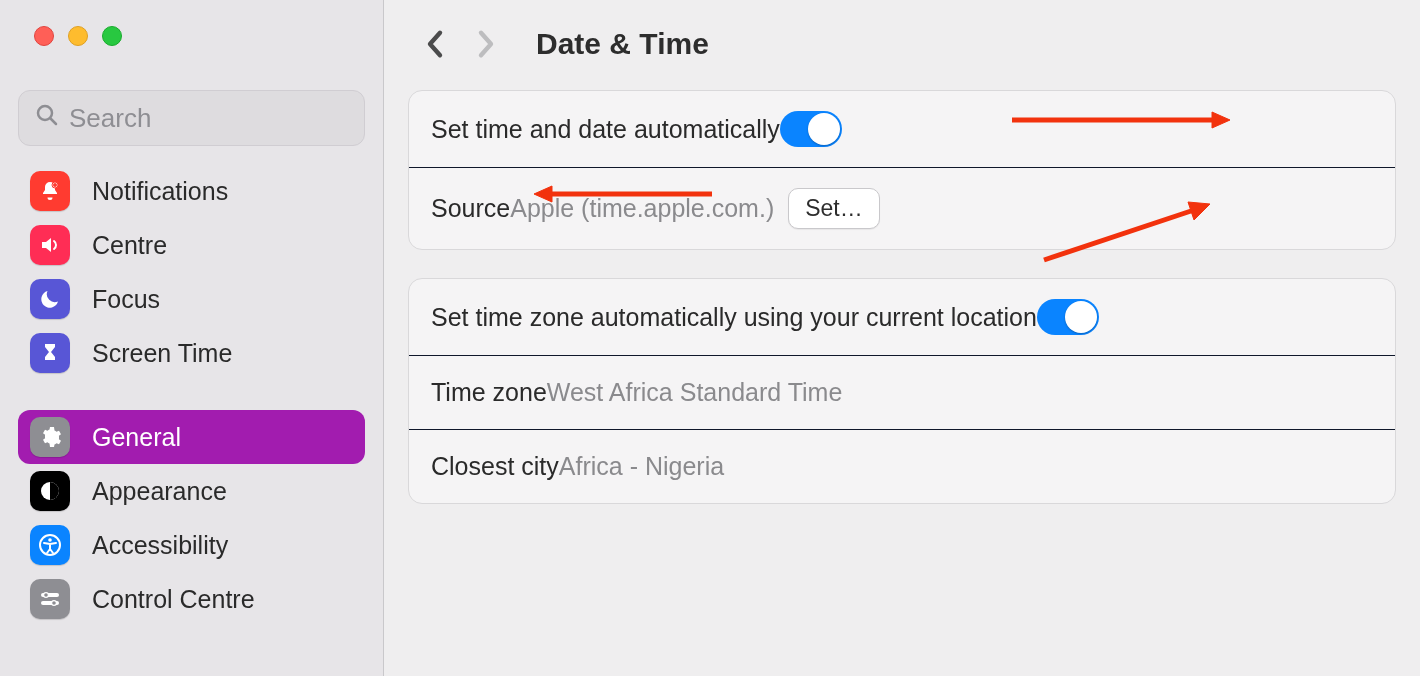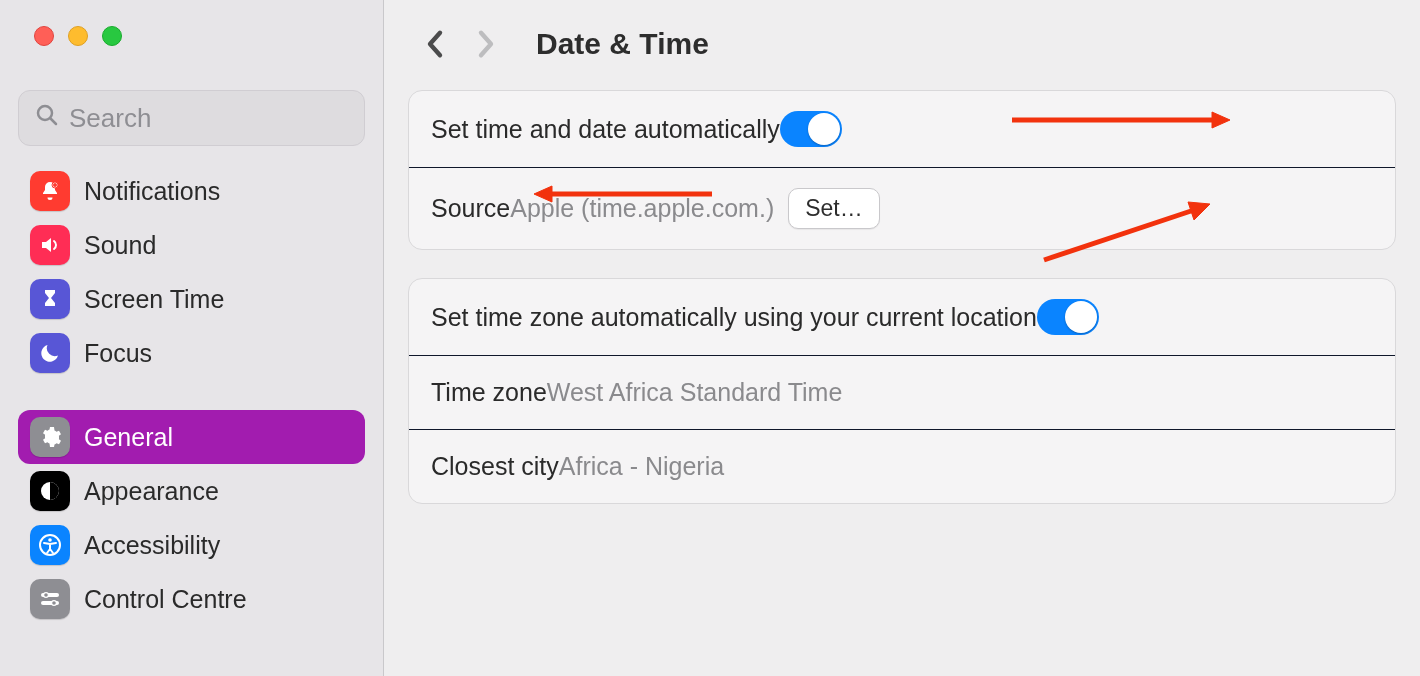--- a/index.html
+++ b/index.html
@@ -19,21 +19,21 @@
     background:#dedcdf; border:1px solid #d0cdd2; border-radius:12px;
     padding:0 16px; color:#8e8e93; font-size:26px;
   }
   .search svg { margin-right:10px; flex:none; }
   .search input { border:none; background:transparent; outline:none; font-size:26px; color:#333; width:100%; }
   .search input::placeholder { color:#8e8e93; }
 
   .side-group { padding: 0 18px; }
   .side-spacer { height: 30px; }
   .side-item {
-    display:flex; align-items:center; gap:14px; height:54px; padding:0 12px;
+    display:flex; align-items:center; gap:22px; height:54px; padding:0 12px;
     border-radius:12px; font-size:25px; color:#2a2a2a; cursor:default;
   }
   .side-item.selected { background:#a21caf; color:#fff;justify-content:flex-end; }
   .side-item.selected .ic-label { color:#fff; }
   .ic {
     width:40px; height:40px; border-radius:10px; flex:none;
     display:flex; align-items:center; justify-content:center;
     box-shadow: 0 1px 1px rgba(0,0,0,.15);
   }
   .ic svg { width:24px; height:24px; fill:#fff; }
@@ -116,37 +116,37 @@
         </span>
         <span class="ic-label">Notifications</span>
       </div>
       <div class="side-item">
         <span class="ic" style="background:#ff2d55">
           <svg viewBox="0 0 24 24">
               <path d="M4 9v6h4l5 4V5L8 9H4z"></path>
               <path d="M16 8a5 5 0 0 1 0 8" fill="none" stroke="#fff" stroke-width="2" stroke-linecap="round"></path>
             </svg>
         </span>
-        <span class="ic-label">Sound</span>
+        <span class="ic-label">Centre</span>
       </div>
       <div class="side-item">
         <span class="ic" style="background:#5856d6">
           <svg viewBox="0 0 24 24">
+              <path d="M20 14.5A8 8 0 0 1 9.5 4 8.5 8.5 0 1 0 20 14.5z"></path>
+            </svg>
+        </span>
+        <span class="ic-label">Focus</span>
+      </div>
+      <div class="side-item">
+        <span class="ic" style="background:#5856d6">
+          <svg viewBox="0 0 24 24">
               <path d="M7 3h10v3l-4 5 4 5v3H7v-3l4-5-4-5V3z"></path>
             </svg>
         </span>
         <span class="ic-label">Screen Time</span>
-      </div>
-      <div class="side-item">
-        <span class="ic" style="background:#5856d6">
-          <svg viewBox="0 0 24 24">
-              <path d="M20 14.5A8 8 0 0 1 9.5 4 8.5 8.5 0 1 0 20 14.5z"></path>
-            </svg>
-        </span>
-        <span class="ic-label">Focus</span>
       </div>
     </div>
 
     <div class="side-spacer"></div>
 
     <div class="side-group">
       <div class="side-item selected">
         <span class="ic" style="background:#8e8e93">
           <svg viewBox="0 0 24 24">
               <path d="M12 8a4 4 0 1 0 0 8 4 4 0 0 0 0-8zm9 4a7 7 0 0 0-.1-1.2l2.1-1.6-2-3.4-2.5 1a7 7 0 0 0-2-1.2L16 2h-4l-.5 2.6a7 7 0 0 0-2 1.2l-2.5-1-2 3.4 2.1 1.6A7 7 0 0 0 7 12c0 .4 0 .8.1 1.2L5 14.8l2 3.4 2.5-1a7 7 0 0 0 2 1.2L12 22h4l.5-2.6a7 7 0 0 0 2-1.2l2.5 1 2-3.4-2.1-1.6c.1-.4.1-.8.1-1.2z"></path>

